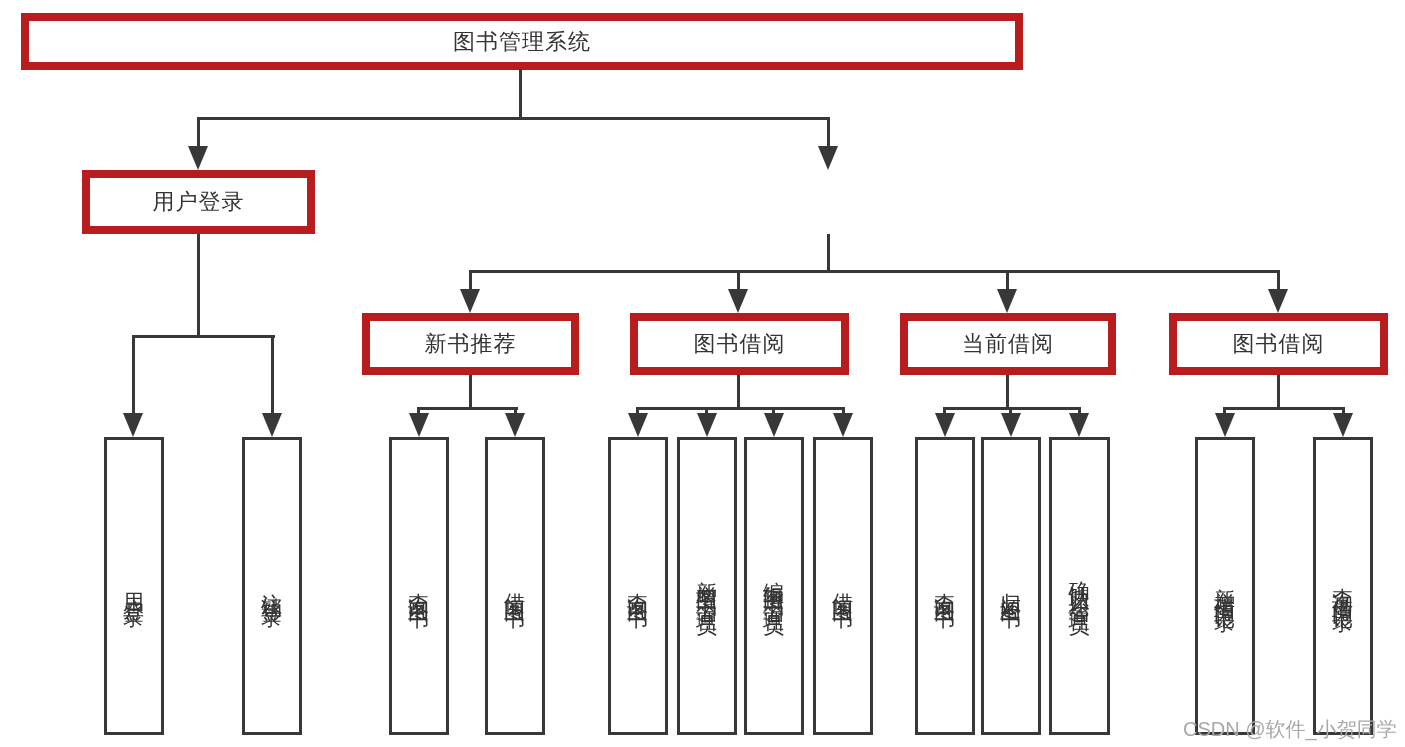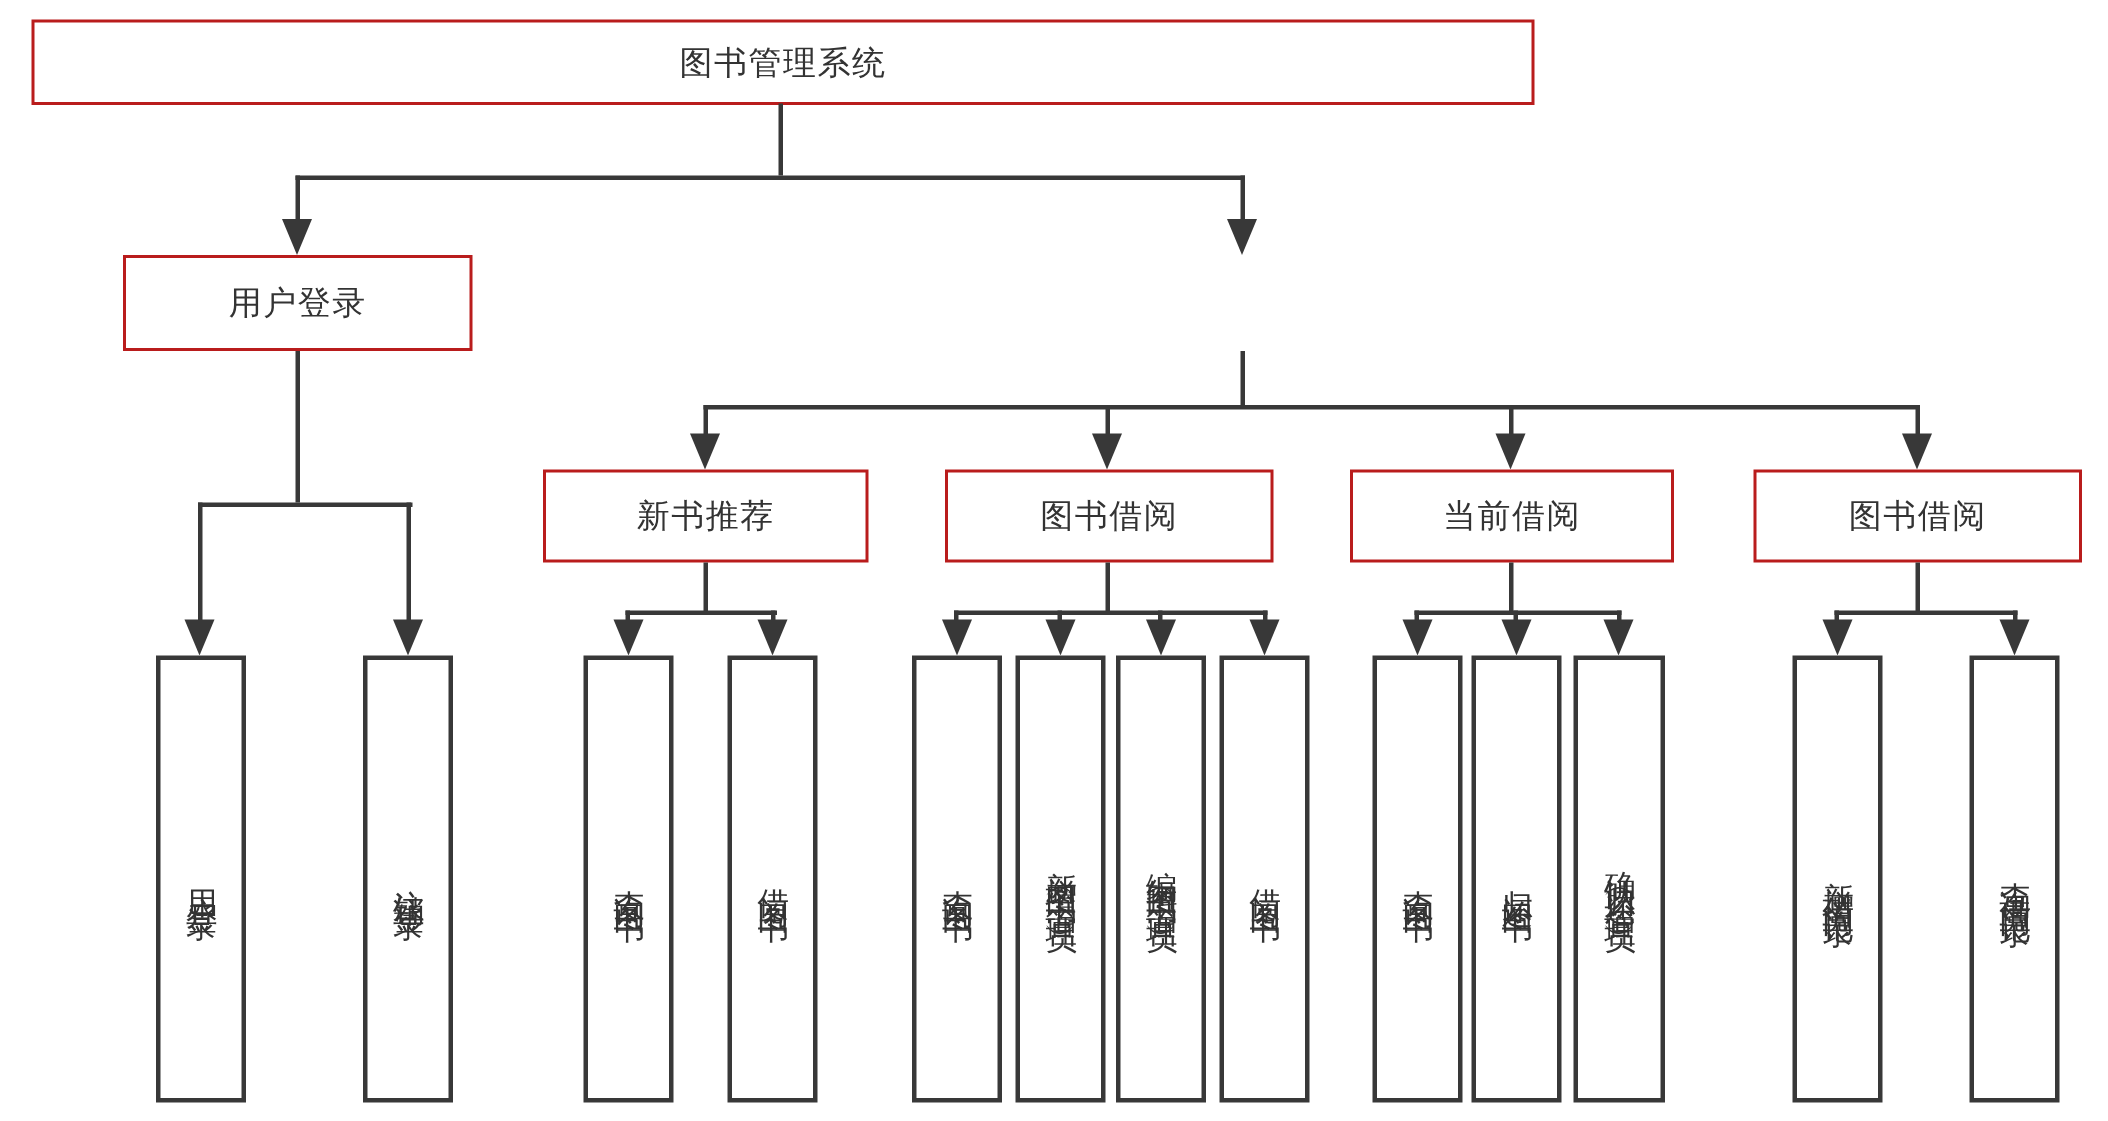--- a/index.html
+++ b/index.html
@@ -6,21 +6,21 @@
   .canvas {
     position:relative;
     width:1405px; height:747px;
     background:#ffffff;
     font-family:"Liberation Sans","DejaVu Sans",sans-serif;
     overflow:hidden;
   }
   .node {
     position:absolute;
     box-sizing:border-box;
-    border:2px solid #b91c1c;
+    border:8px solid #b91c1c;
     background:#ffffff;
     display:flex; align-items:center; justify-content:center;
     color:#333333;
     font-size:22px;
     letter-spacing:1px;
   }
   .vnode {
     position:absolute;
     box-sizing:border-box;
     top:437px; height:298px; width:60px;
@@ -192,14 +192,15 @@
     <span class="vtext">确认归还（管理员）</span>
   </div>
 
   <div class="vnode" style="left:1195px;">
     <span class="vtext">新增借阅记录</span>
   </div>
   <div class="vnode" style="left:1313px;">
     <span class="vtext">查询借阅记录</span>
   </div>
 
+  <div class="watermark">CSDN @软件_小贺同学</div>
 
 </div>
 
 </body></html>

